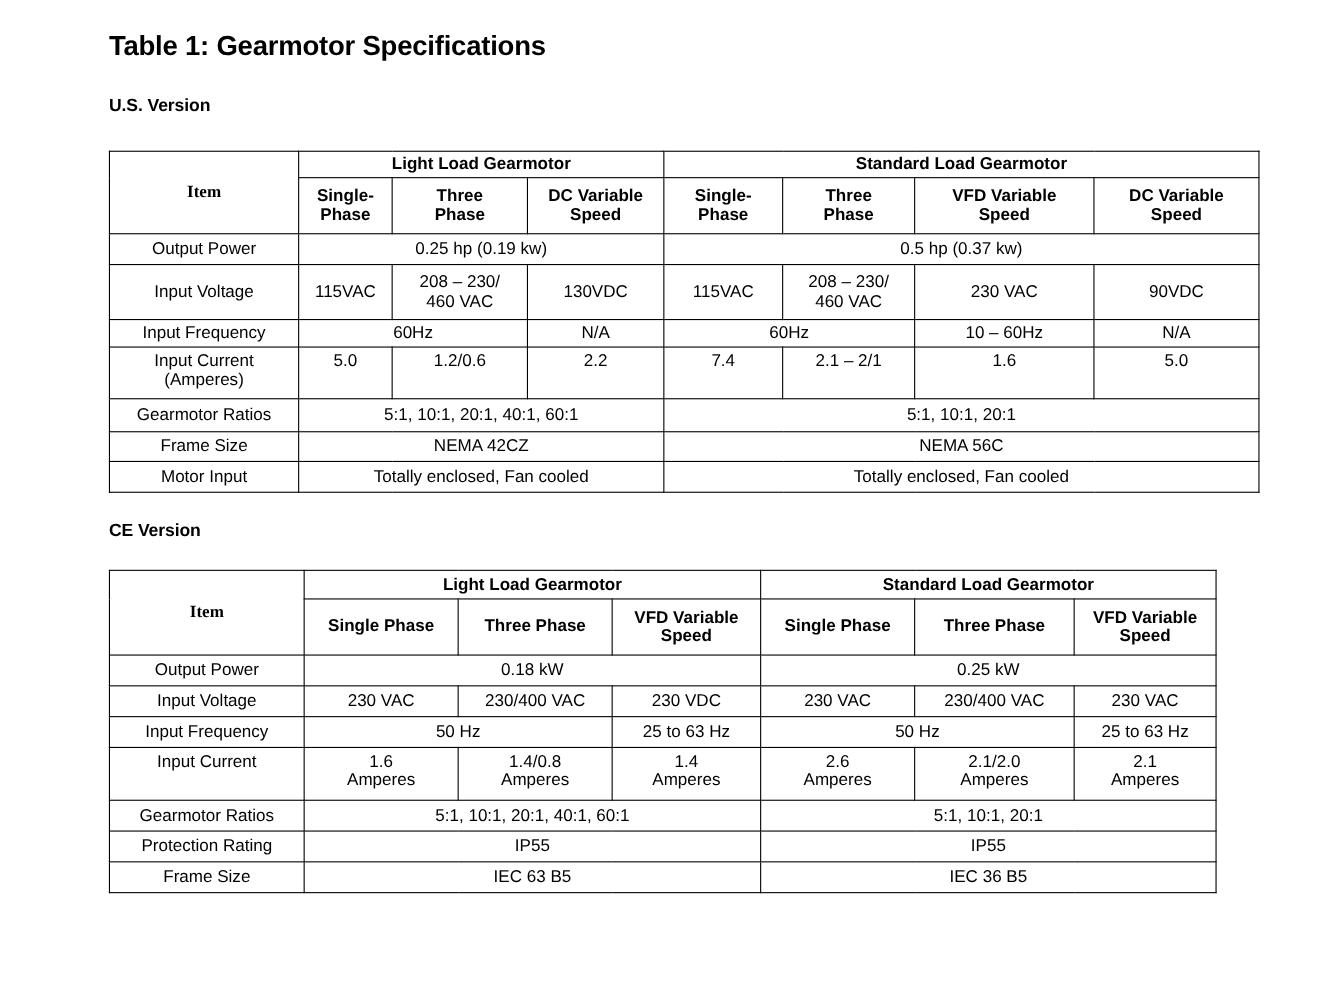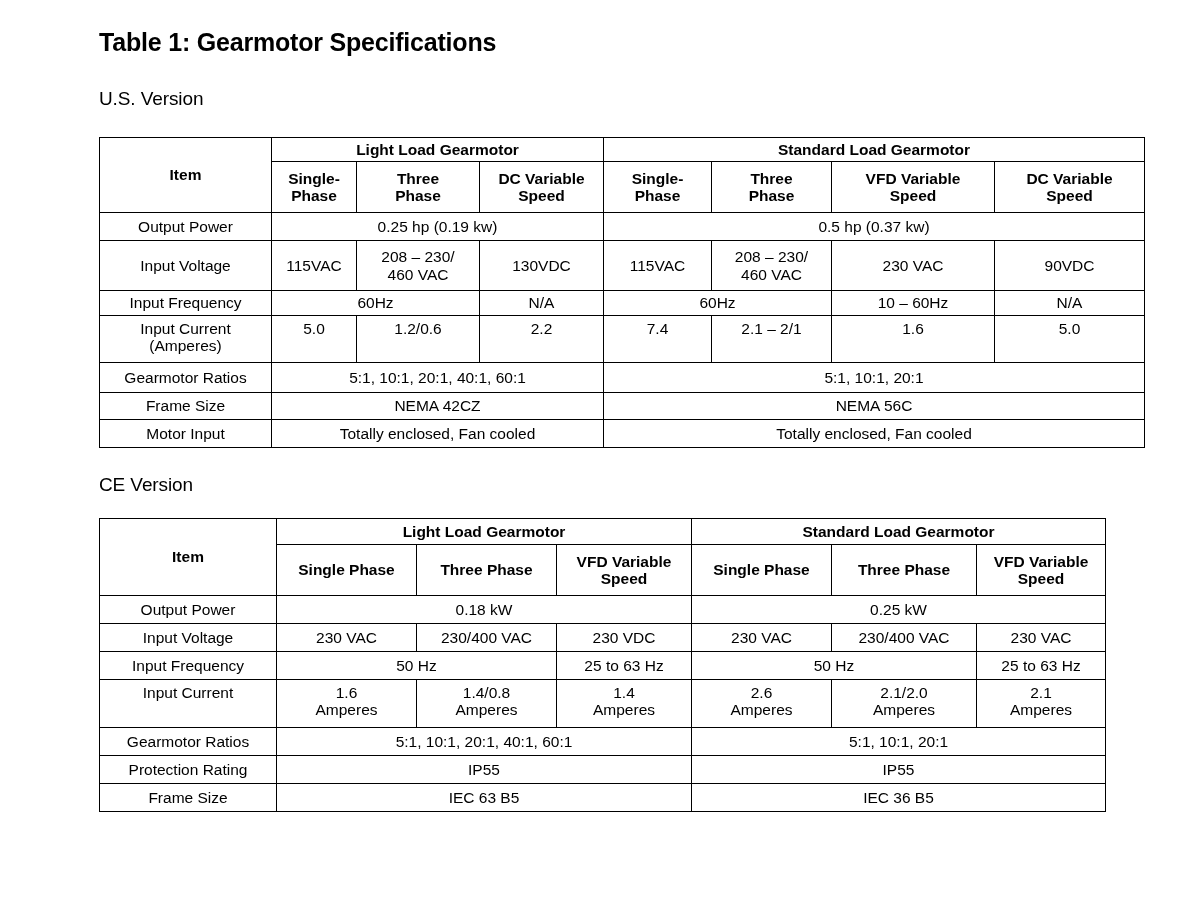--- a/index.html
+++ b/index.html
@@ -24,22 +24,22 @@
   .doc-title {
     position: absolute;
     left: 99px;
     top: 28px;
     font-size: 25px;
     font-weight: bold;
     letter-spacing: -0.2px;
   }
   .section-head {
     position: absolute;
-    font-size: 19px;
-    font-weight: normal;
+    font-size: 16px;
+    font-weight: bold;
     letter-spacing: -0.1px;
   }
   #us-head { left: 99px; top: 88px; }
   #ce-head { left: 99px; top: 474px; }
 
   table.spec {
     position: absolute;
     border-collapse: collapse;
     table-layout: fixed;
     background: #fff;
@@ -58,20 +58,21 @@
   table.spec th {
     font-weight: bold;
   }
   td.item-label, th.item-label {
     text-align: left;
     padding-left: 7px;
   }
   th.item-head {
     text-align: center;
     font-weight: bold;
+    font-family: Liberation Serif, serif;
   }
 
   
   #table-us {
     left: 99px;
     top: 137px;
     width: 1045px;
   }
   #table-us tr.hdr-top td,
   #table-us tr.hdr-top th { height: 24px; }

